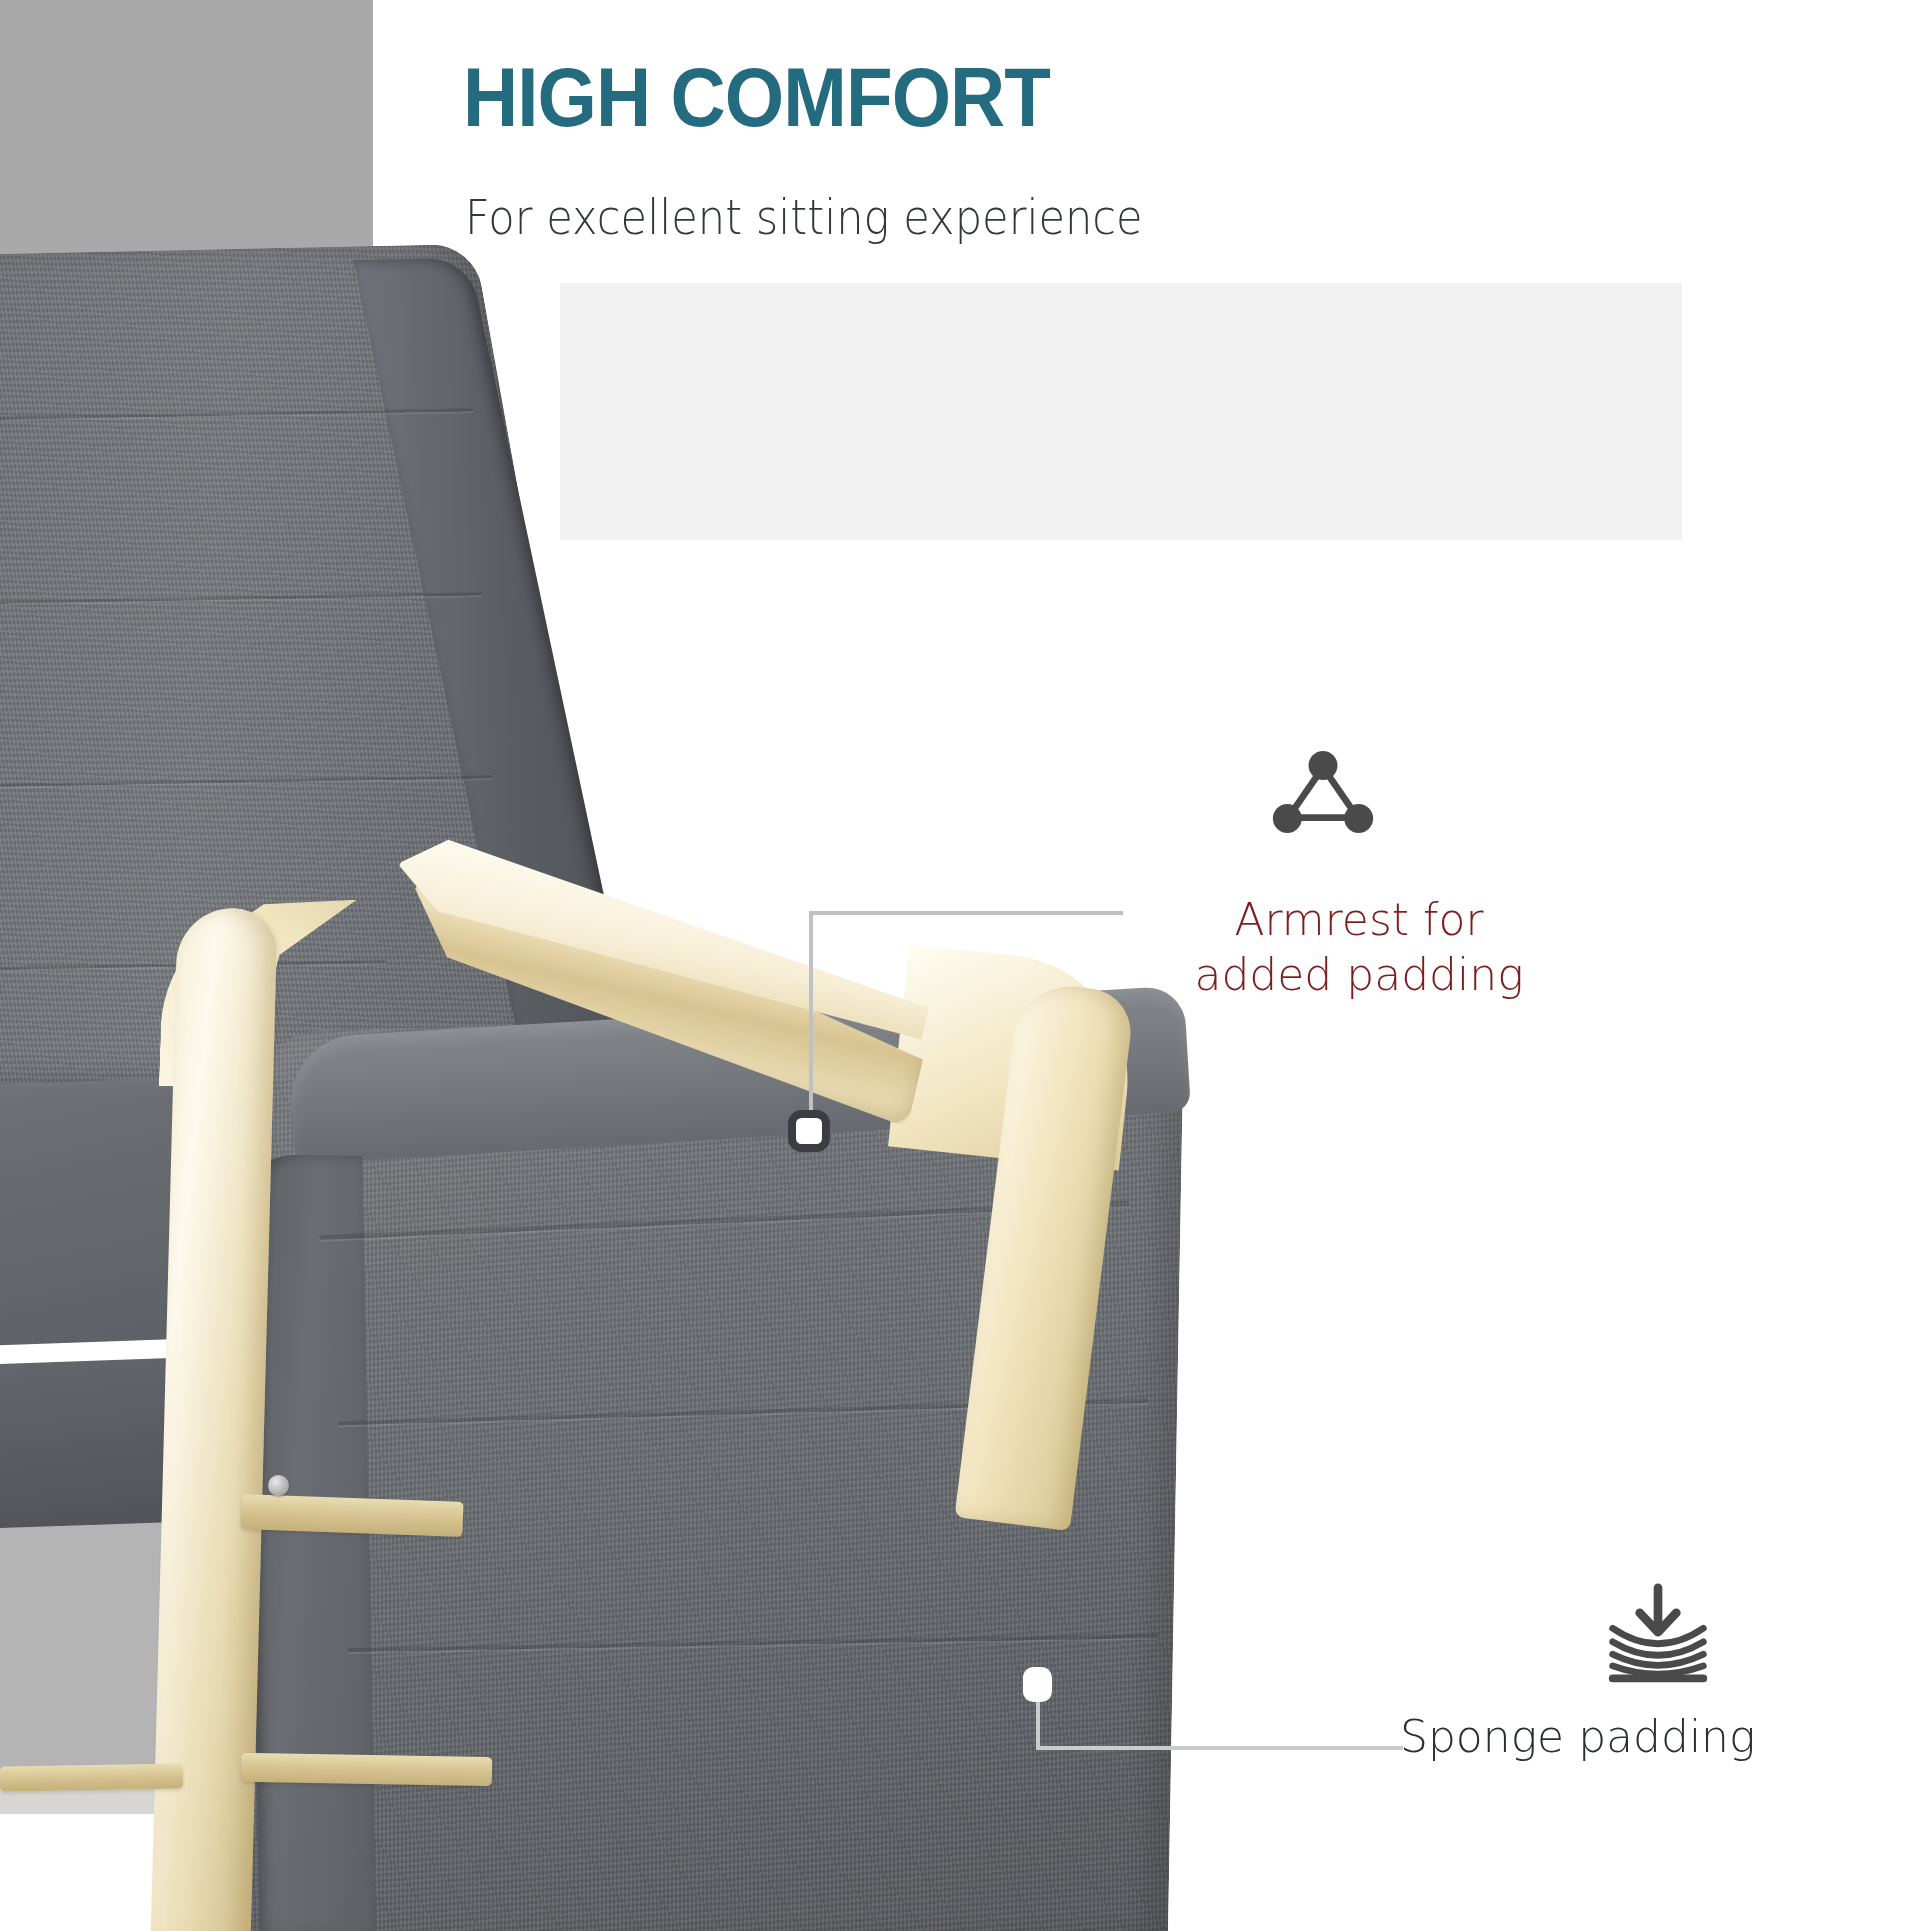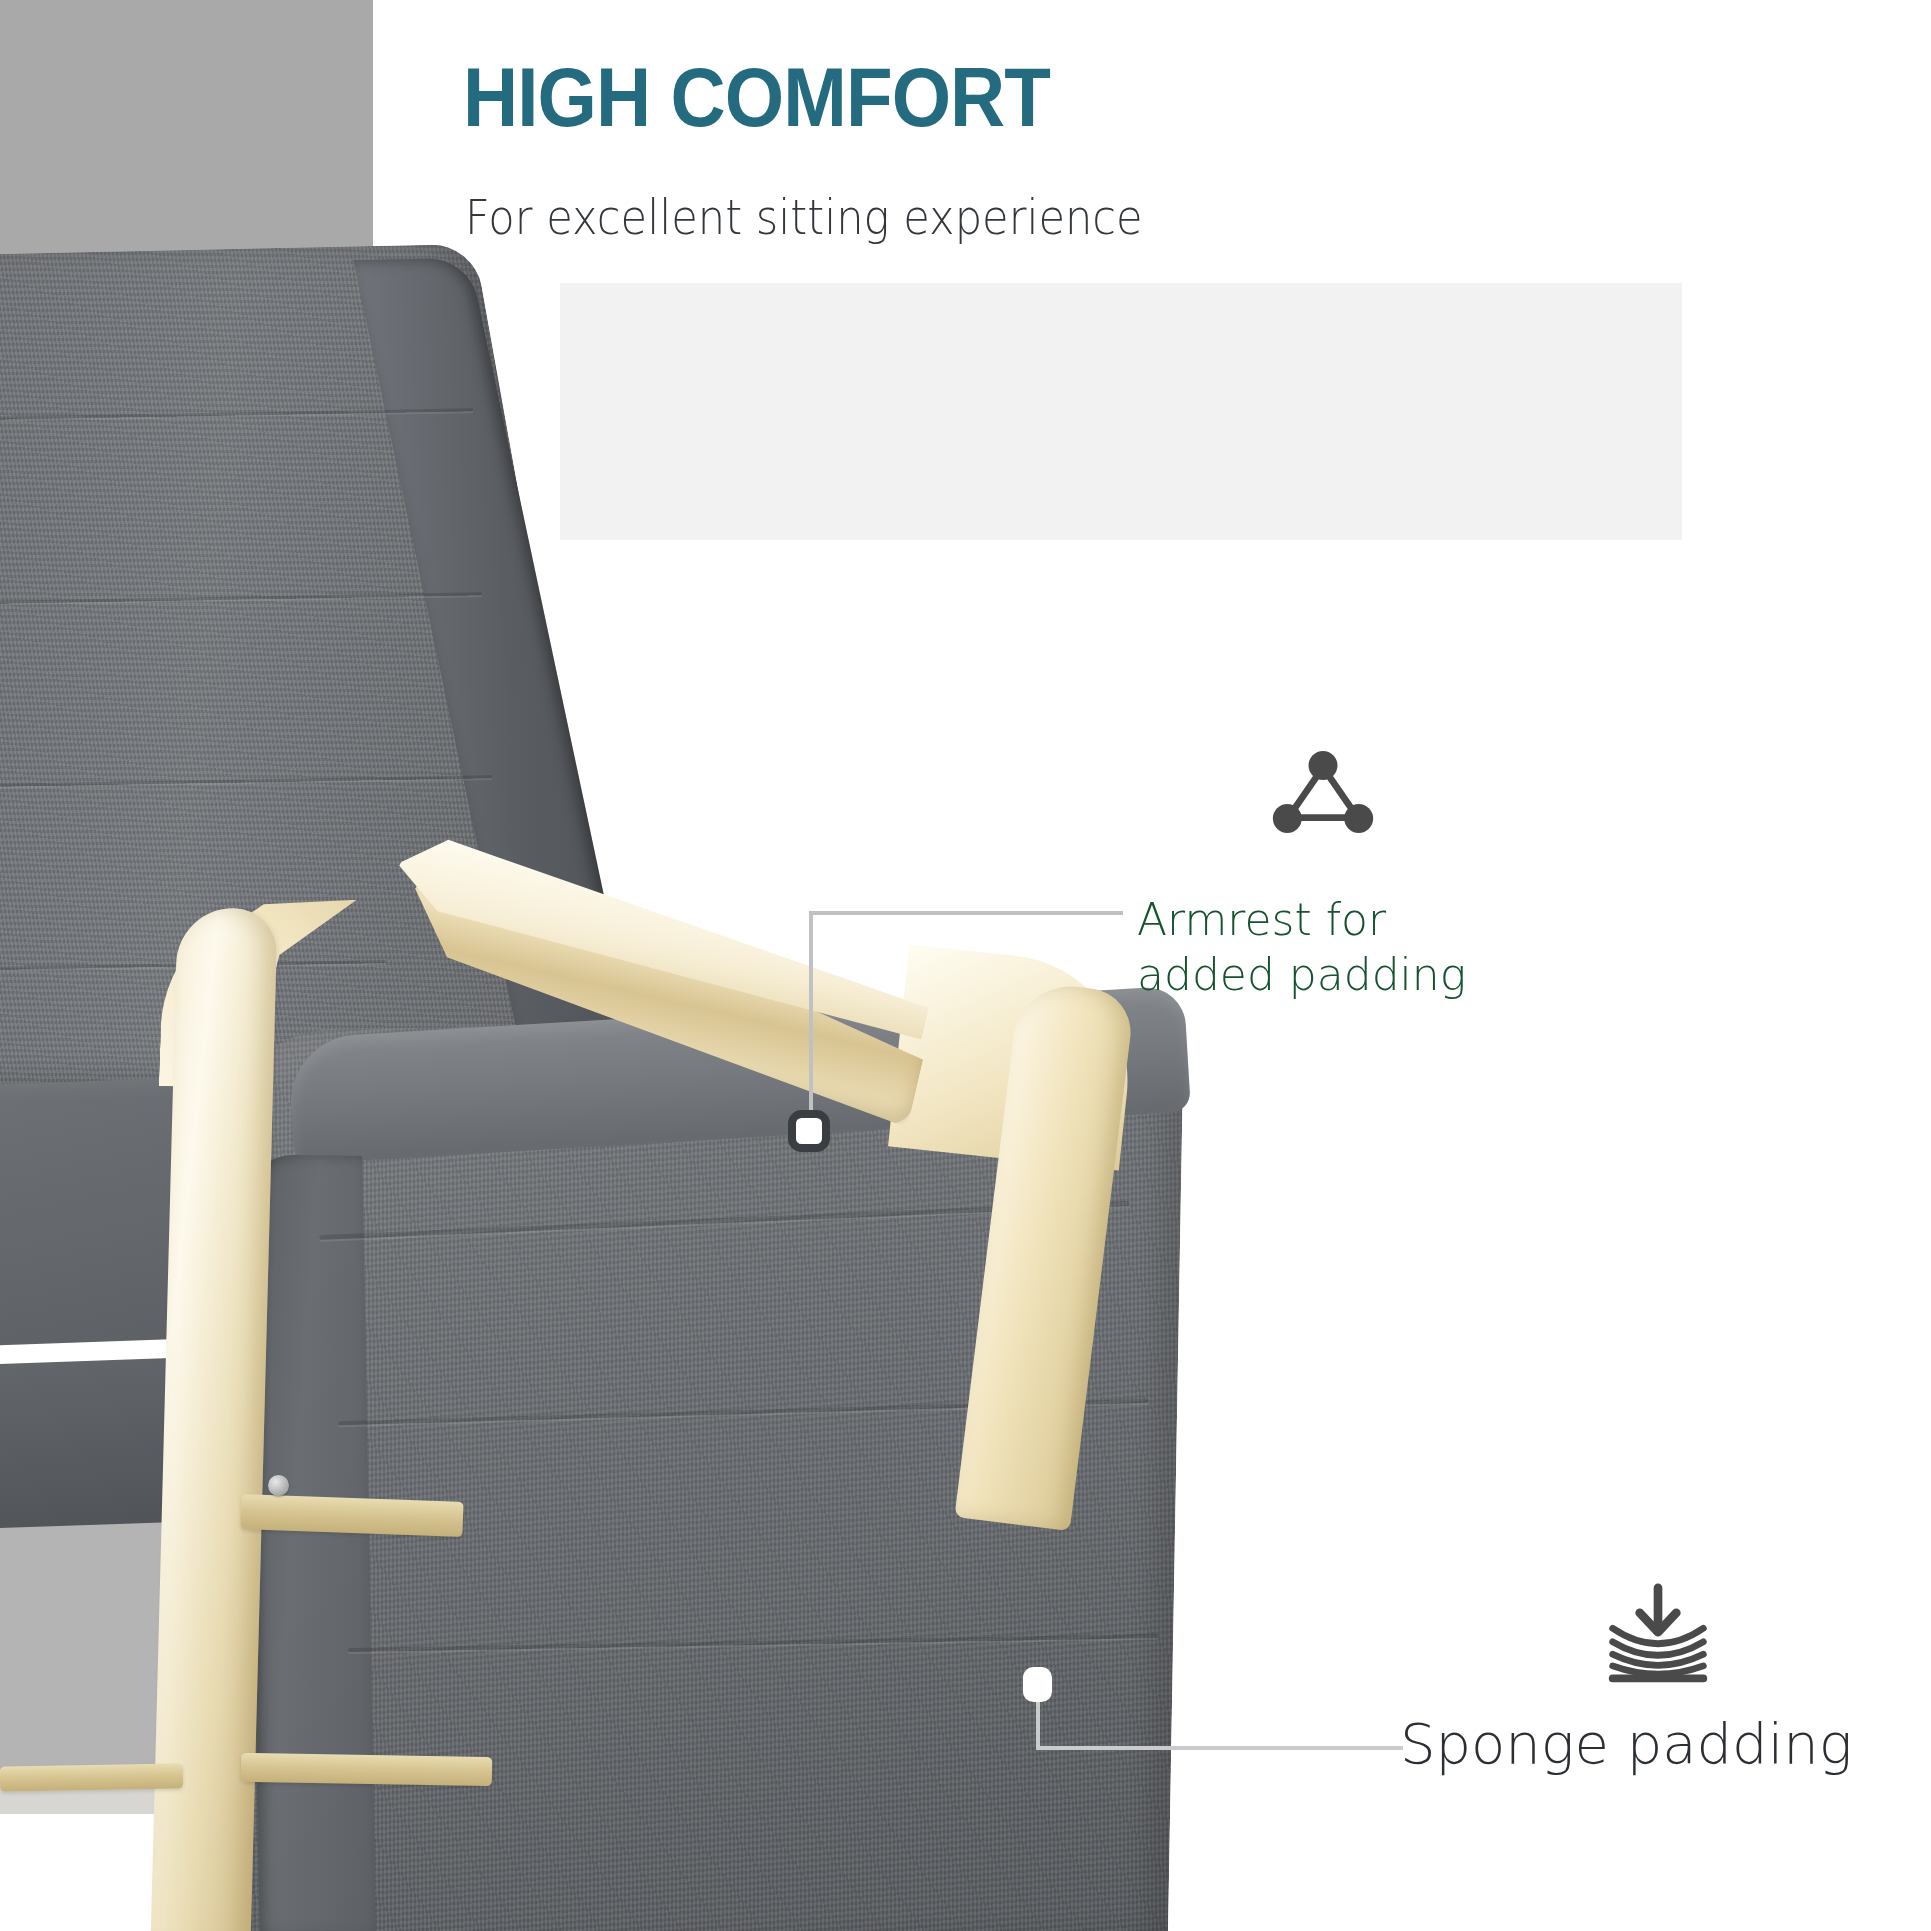--- a/index.html
+++ b/index.html
@@ -240,24 +240,25 @@
   
   #icon-armrest{
     position:absolute;
     left:1269px;top:748px;
     width:108px;height:89px;
   }
   #callout1-text{
     position:absolute;
     left:1137px;top:893px;
     width:444px;
-    color:#14532d;
+    color:#7f1d1d;
     font-size:44px;
     font-weight:300;
     line-height:1.24;
+    text-align:center;
     font-family:"DejaVu Sans", sans-serif;
   }
   
   #lead1-h{
     position:absolute;
     left:809px;top:911px;
     width:314px;height:3.9px;
     background:#bfc1c3;
   }
   #lead1-v{
@@ -279,21 +280,21 @@
   
   #icon-sponge{
     position:absolute;
     left:1601px;top:1582px;
     width:114px;height:108px;
   }
   #callout2-text{
     position:absolute;
     left:1400px;top:1711px;
     color:#2b2f34;
-    font-size:56px;
+    font-size:44px;
     font-weight:300;
     white-space:nowrap;
     font-family:"DejaVu Sans", sans-serif;
   }
   #lead2-v{
     position:absolute;
     left:1036px;top:1695px;
     width:3.9px;height:54px;
     background:#c9cbcd;
   }

